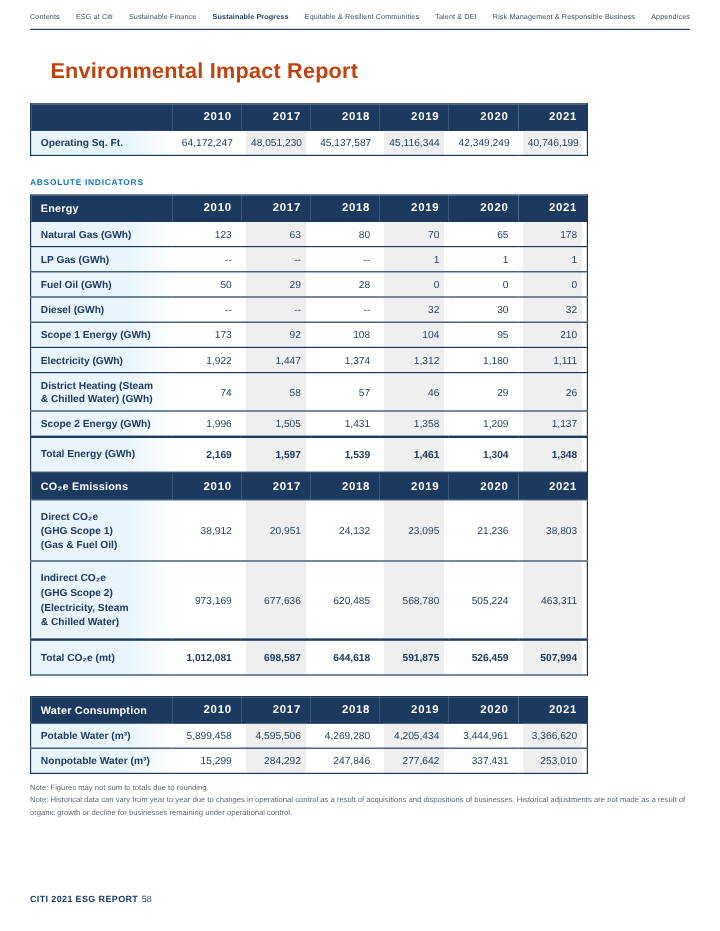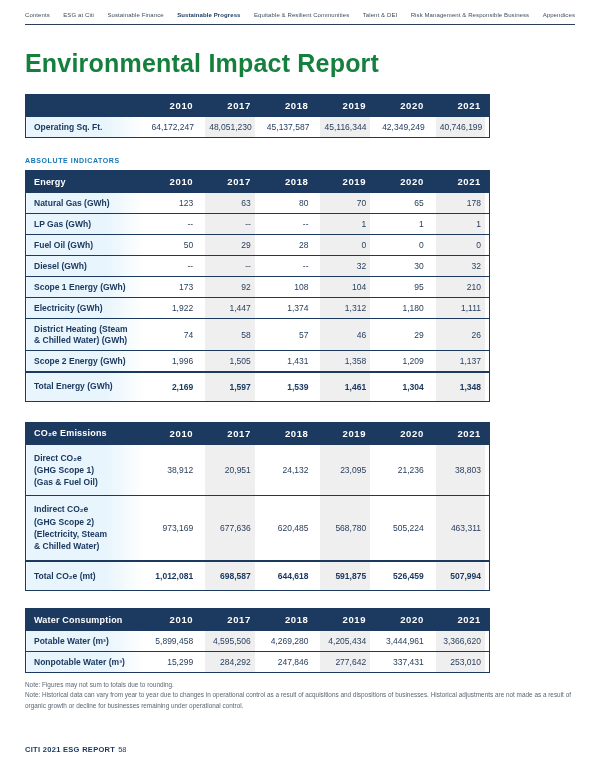--- a/index.html
+++ b/index.html
@@ -20,22 +20,22 @@
   }
   .topnav .nav-item {
     font-size:6px; color:#3e4d5c; letter-spacing:0.1px;
     white-space:nowrap; cursor:pointer; text-decoration:none;
   }
   .topnav .nav-item.active { font-weight:bold; color:#16365c; }
   .nav-rule { border:none; border-top:1.4px solid #2c4159; margin:6px 3px 0 3px; }
 
   
   .page-title {
-    font-size:25px; font-weight:bold; color:#15803d;
-    letter-spacing:0.2px; margin:24px 3px 0 3px;
+    font-size:18px; font-weight:bold; color:#c2410c;
+    letter-spacing:0.2px; margin:24px 3px 0 20px;
   }
 
   
   .section-label {
     font-size:7px; font-weight:bold; color:#1377b7;
     letter-spacing:0.6px; margin:19px 3px 6px 3px;
   }
 
   
   .tbl-wrap { margin:0 3px; }
@@ -63,21 +63,21 @@
   }
   table.t td.stripe {
     background-image:linear-gradient(#efefef,#efefef);
     background-repeat:no-repeat;
     background-size:calc(100% - 8px) 100%;
     background-position:4px 0;
   }
   table.t tr.total-row td { font-weight:bold; color:#1c3a60; padding-top:8px; padding-bottom:8px; }
   table.t.t-roomy td { padding-top:7px; padding-bottom:7px; line-height:1.45; }
   .gap-first { margin-top:16px; }
-  .gap-mid1  { margin-top:20px; }
+  .gap-mid1  { }
   .gap-mid2  { margin-top:17px; }
 
   
   .notes { margin:7px 3px 0 3px; }
   .note { font-size:6.4px; color:#5b6772; line-height:1.6; }
 
   
   .footer {
     position:absolute; left:25px; top:745px;
     display:flex; align-items:baseline; gap:3px;

